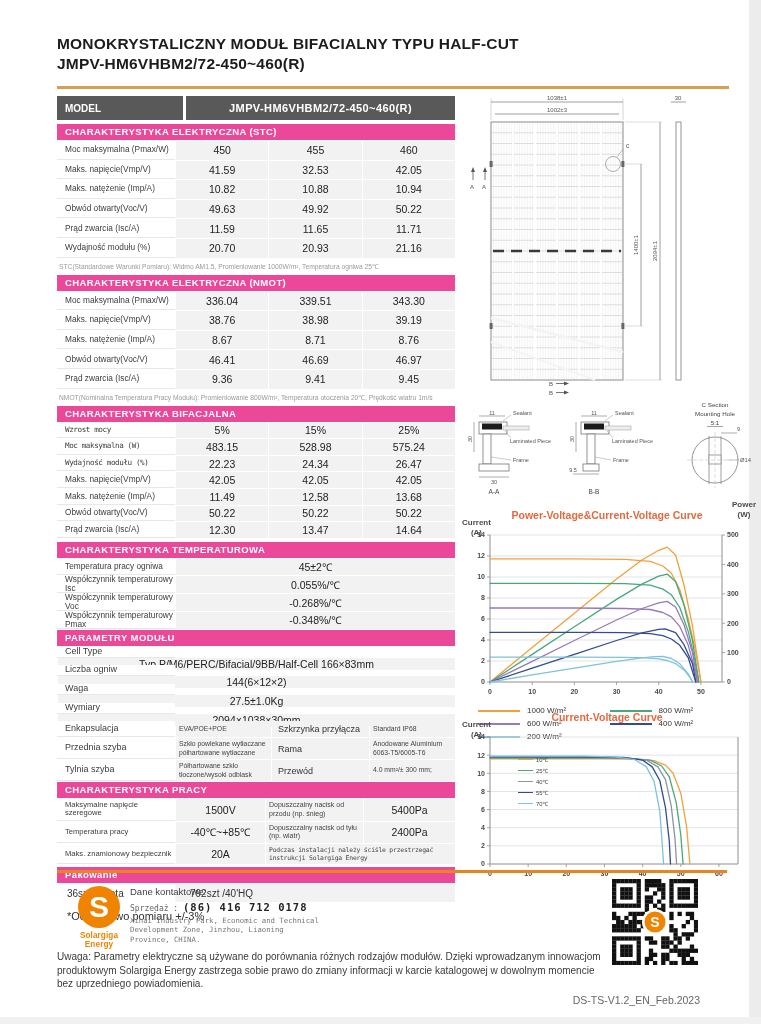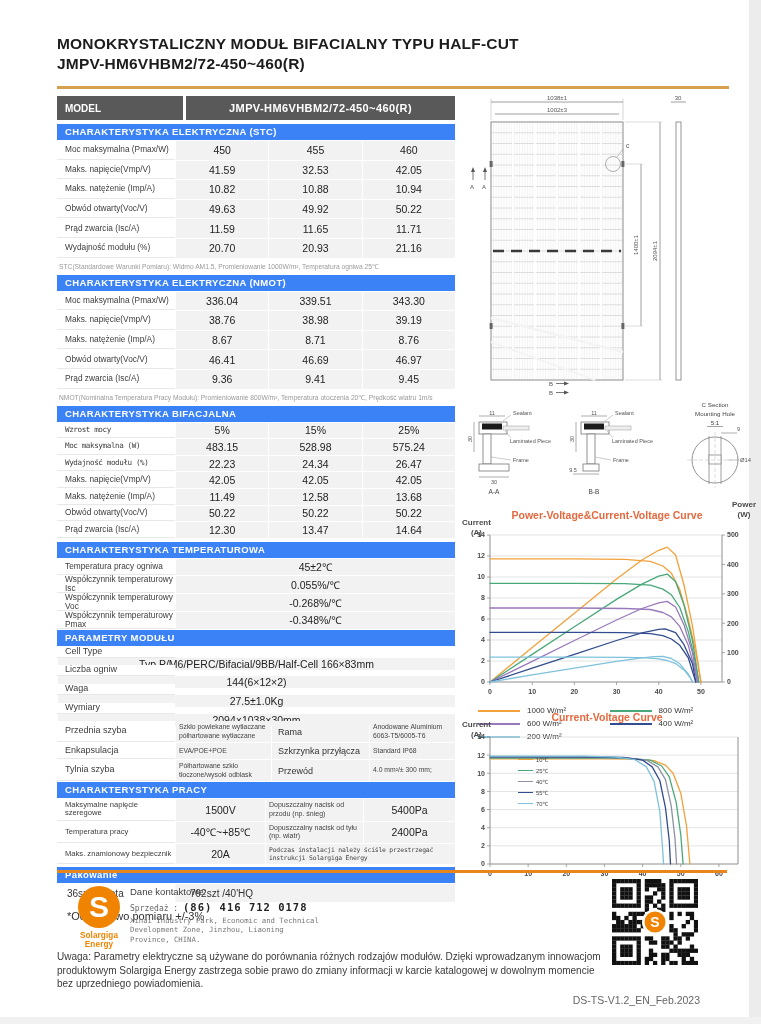--- a/index.html
+++ b/index.html
@@ -13,21 +13,21 @@
              color:#1c1c1c;line-height:1.28;letter-spacing:.2px;}
   .gold-rule{position:absolute;left:57px;top:86px;width:672px;height:3px;background:#D7A04E;}
 
   
   .leftcol{position:absolute;left:57px;top:96px;width:398px;}
   .model-bar{display:flex;height:24px;margin-bottom:4px;}
   .model-bar .mlabel{width:118px;background:#595959;color:#fff;font-size:10px;font-weight:bold;
                      display:flex;align-items:center;padding-left:8px;}
   .model-bar .mvalue{flex:1;margin-left:3px;background:#595959;color:#fff;font-size:11px;
                      font-weight:bold;display:flex;align-items:center;justify-content:center;letter-spacing:.4px;}
-  .sec-hdr{height:16px;line-height:16px;background:#3b82f6;color:#fff;font-size:9.5px;
+  .sec-hdr{height:16px;line-height:16px;background:#ec4899;color:#fff;font-size:9.5px;
            font-weight:bold;padding-left:8px;letter-spacing:.4px;margin-bottom:1px;}
   .trow{display:flex;margin-bottom:1px;}
   .tlabel{width:118px;font-size:8.3px;color:#3c3c3c;display:flex;align-items:center;
           padding-left:8px;box-sizing:border-box;border-bottom:1px solid #e8e8e8;background:#fff;line-height:1.1;}
   .tlabel.mono{font-family:"DejaVu Sans Mono",monospace;font-size:7.6px;letter-spacing:-.4px;}
   .tcell{flex:1;margin-left:1px;background:#F2F2F2;font-size:10.5px;color:#222;
          display:flex;align-items:center;justify-content:center;}
   .tcell.small{font-size:6.8px;color:#444;justify-content:flex-start;padding:2px 3px;line-height:1.25;}
   .tcell.lab2{background:#F2F2F2;font-size:9px;color:#333;justify-content:flex-start;padding-left:6px;}
   .tbl-stc .trow,.tbl-nmot .trow{height:18.6px;}
@@ -255,30 +255,30 @@
         </div>
         <div class="trow wide">
           <div class="tlabel" style="font-size: 9px;">Waga</div>
           <div class="tcell">27.5±1.0Kg</div>
         </div>
         <div class="trow wide">
           <div class="tlabel" style="font-size: 9px;">Wymiary</div>
           <div class="tcell">2094×1038×30mm</div>
         </div>
         <div class="trow split">
+          <div class="tlabel" style="font-size: 9px;">Enkapsulacja</div>
+          <div class="tcell small" style="flex: 0 0 89px;">EVA/POE+POE</div>
+          <div class="tcell lab2" style="flex: 0 0 91px;">Szkrzynka przyłącza</div>
+          <div class="tcell small">Standard IP68</div>
+        </div>
+        <div class="trow split">
           <div class="tlabel" style="font-size: 9px;">Przednia szyba</div>
           <div class="tcell small" style="flex: 0 0 89px;">Szkło powlekane wytłaczane półhartowane wytłaczane</div>
           <div class="tcell lab2" style="flex: 0 0 91px;">Rama</div>
           <div class="tcell small">Anodowane Aluminium 6063-T5/6005-T6</div>
-        </div>
-        <div class="trow split">
-          <div class="tlabel" style="font-size: 9px;">Enkapsulacja</div>
-          <div class="tcell small" style="flex: 0 0 89px;">EVA/POE+POE</div>
-          <div class="tcell lab2" style="flex: 0 0 91px;">Szkrzynka przyłącza</div>
-          <div class="tcell small">Standard IP68</div>
         </div>
         <div class="trow split">
           <div class="tlabel" style="font-size: 9px;">Tylnia szyba</div>
           <div class="tcell small" style="flex: 0 0 89px;">Półhartowane szkło tłoczone/wysoki odblask</div>
           <div class="tcell lab2" style="flex: 0 0 91px; text-align: center;">Przewód</div>
           <div class="tcell small">4.0 mm²/± 300 mm;</div>
         </div>
       </div>
 
     <div class="sec-hdr">CHARAKTERYSTYKA PRACY</div>

